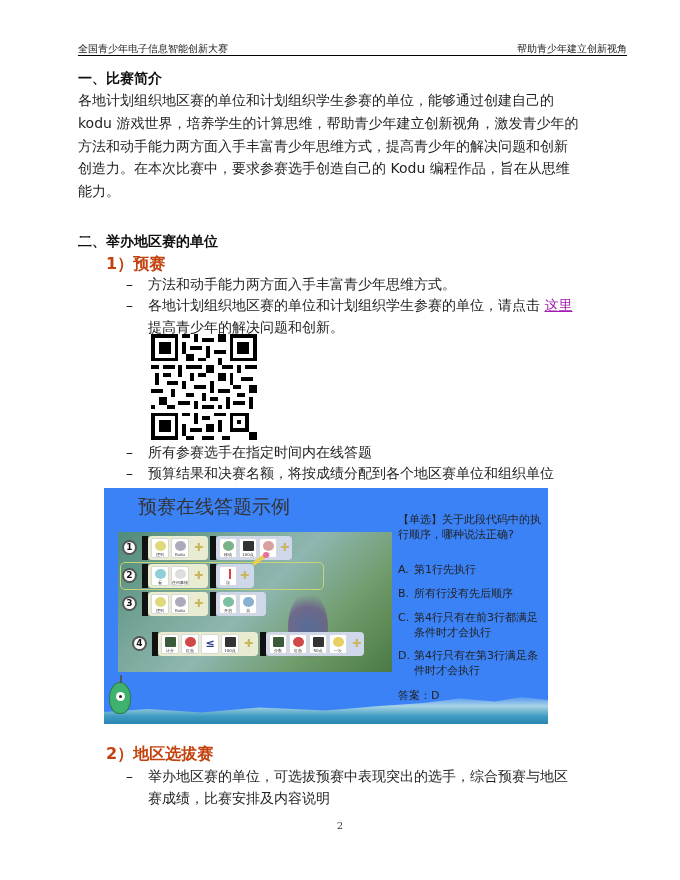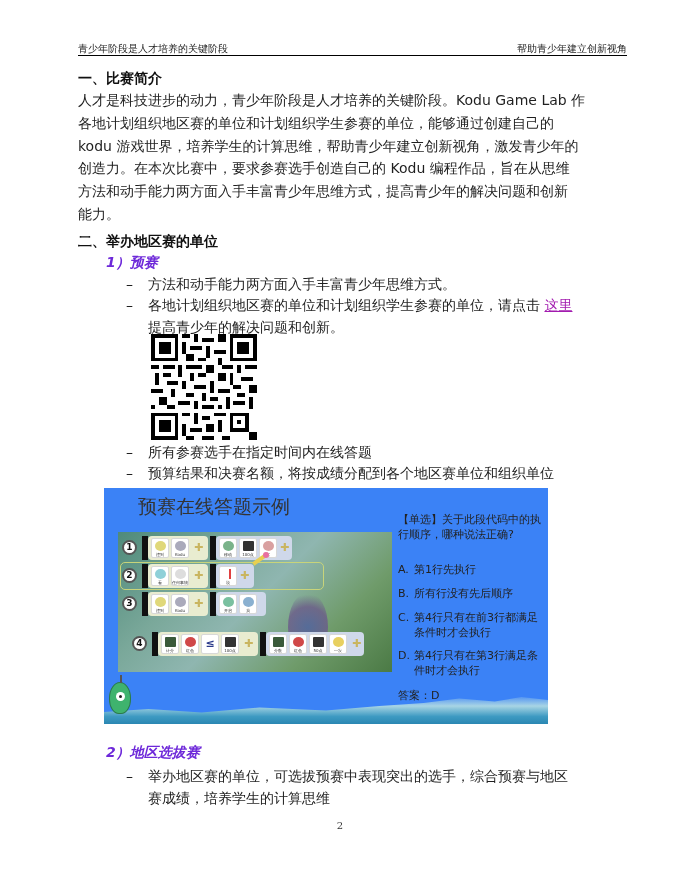--- a/index.html
+++ b/index.html
@@ -14,21 +14,21 @@
   }
   .page-header .left { position: absolute; left: 0; top: 1px; }
   .page-header .right { position: absolute; right: 0; top: 1px; }
 
   .h1 {
     position: absolute; left: 78px; font-weight: bold; font-size: 14px; color: #111;
   }
   .body-text {
     position: absolute; left: 78px; width: 552px; font-size: 14px; line-height: 22.8px; color: #1f1f1f;
   }
-  .sub-h { position: absolute; left: 106px; font-weight: bold; font-size: 14px; color: #6d28d9; font-style: italic; }
+  .sub-h { position: absolute; left: 106px; font-weight: bold; font-size: 16px; color: #c2410c; }
 
   .bullet { position: absolute; left: 126px; width: 500px; font-size: 14px; line-height: 22px; color: #1f1f1f; }
   .bullet .dash { position: absolute; left: 0; top: 0; }
   .bullet .txt { position: absolute; left: 22px; width: 478px; }
   .link { color: #a21caf; text-decoration: underline; cursor: pointer; }
 
   .qr {
     position: absolute; left: 150px; top: 334px; width: 108px; height: 106px; background: #fff;
   }
 
@@ -71,31 +71,30 @@
   .mascot .eye { position: absolute; left: 6px; top: 9px; width: 9px; height: 9px; border-radius: 50%; background: #fff; }
   .mascot .pupil { position: absolute; left: 3px; top: 3px; width: 3px; height: 3px; border-radius: 50%; background: #222; }
   .mascot .antenna { position: absolute; left: 10px; top: -8px; width: 2px; height: 8px; background: #555; }
 
   .page-num { position: absolute; left: 0; width: 680px; top: 820px; text-align: center; font-family: "DejaVu Serif", serif; font-size: 10px; color: #333; }
 </style>
 </head>
 <body>
 
 <div class="page-header">
-  <span class="left">青少年阶段是人才培养的关键阶段</span>
+  <span class="left">全国青少年电子信息智能创新大赛</span>
   <span class="right">帮助青少年建立创新视角</span>
 </div>
 
 <div class="h1" style="top:70px;">一、比赛简介</div>
 <div class="body-text" style="top:89px;">
-  <div>人才是科技进步的动力，青少年阶段是人才培养的关键阶段。Kodu Game Lab 作</div>
   <div>各地计划组织地区赛的单位和计划组织学生参赛的单位，能够通过创建自己的</div>
   <div>kodu 游戏世界，培养学生的计算思维，帮助青少年建立创新视角，激发青少年的</div>
+  <div>方法和动手能力两方面入手丰富青少年思维方式，提高青少年的解决问题和创新</div>
   <div>创造力。在本次比赛中，要求参赛选手创造自己的 Kodu 编程作品，旨在从思维</div>
-  <div>方法和动手能力两方面入手丰富青少年思维方式，提高青少年的解决问题和创新</div>
   <div>能力。</div>
 </div>
 
 <div class="h1" style="top:233px;">二、举办地区赛的单位</div>
 <div class="sub-h" style="top:254px;">1）预赛</div>
 
 <div class="bullet" style="top:273px; height:22px;">
   <span class="dash">–</span>
   <span class="txt">方法和动手能力两方面入手丰富青少年思维方式。</span>
 </div>
@@ -353,17 +352,17 @@
       </div>
   </div>
   <div class="q-answer">答案：D</div>
 </div>
 
 <div class="sub-h" style="top:744px;">2）地区选拔赛</div>
 <div class="bullet" style="top:765px; height:44px;">
   <span class="dash">–</span>
   <span class="txt">
     <span>举办地区赛的单位，可选拔预赛中表现突出的选手，综合预赛与地区</span><br>
-    <span>赛成绩，培养学生的计算思维</span>
+    <span>赛成绩，比赛安排及内容说明</span>
   </span>
 </div>
 
 <div class="page-num">2</div>
 
 </body></html>

